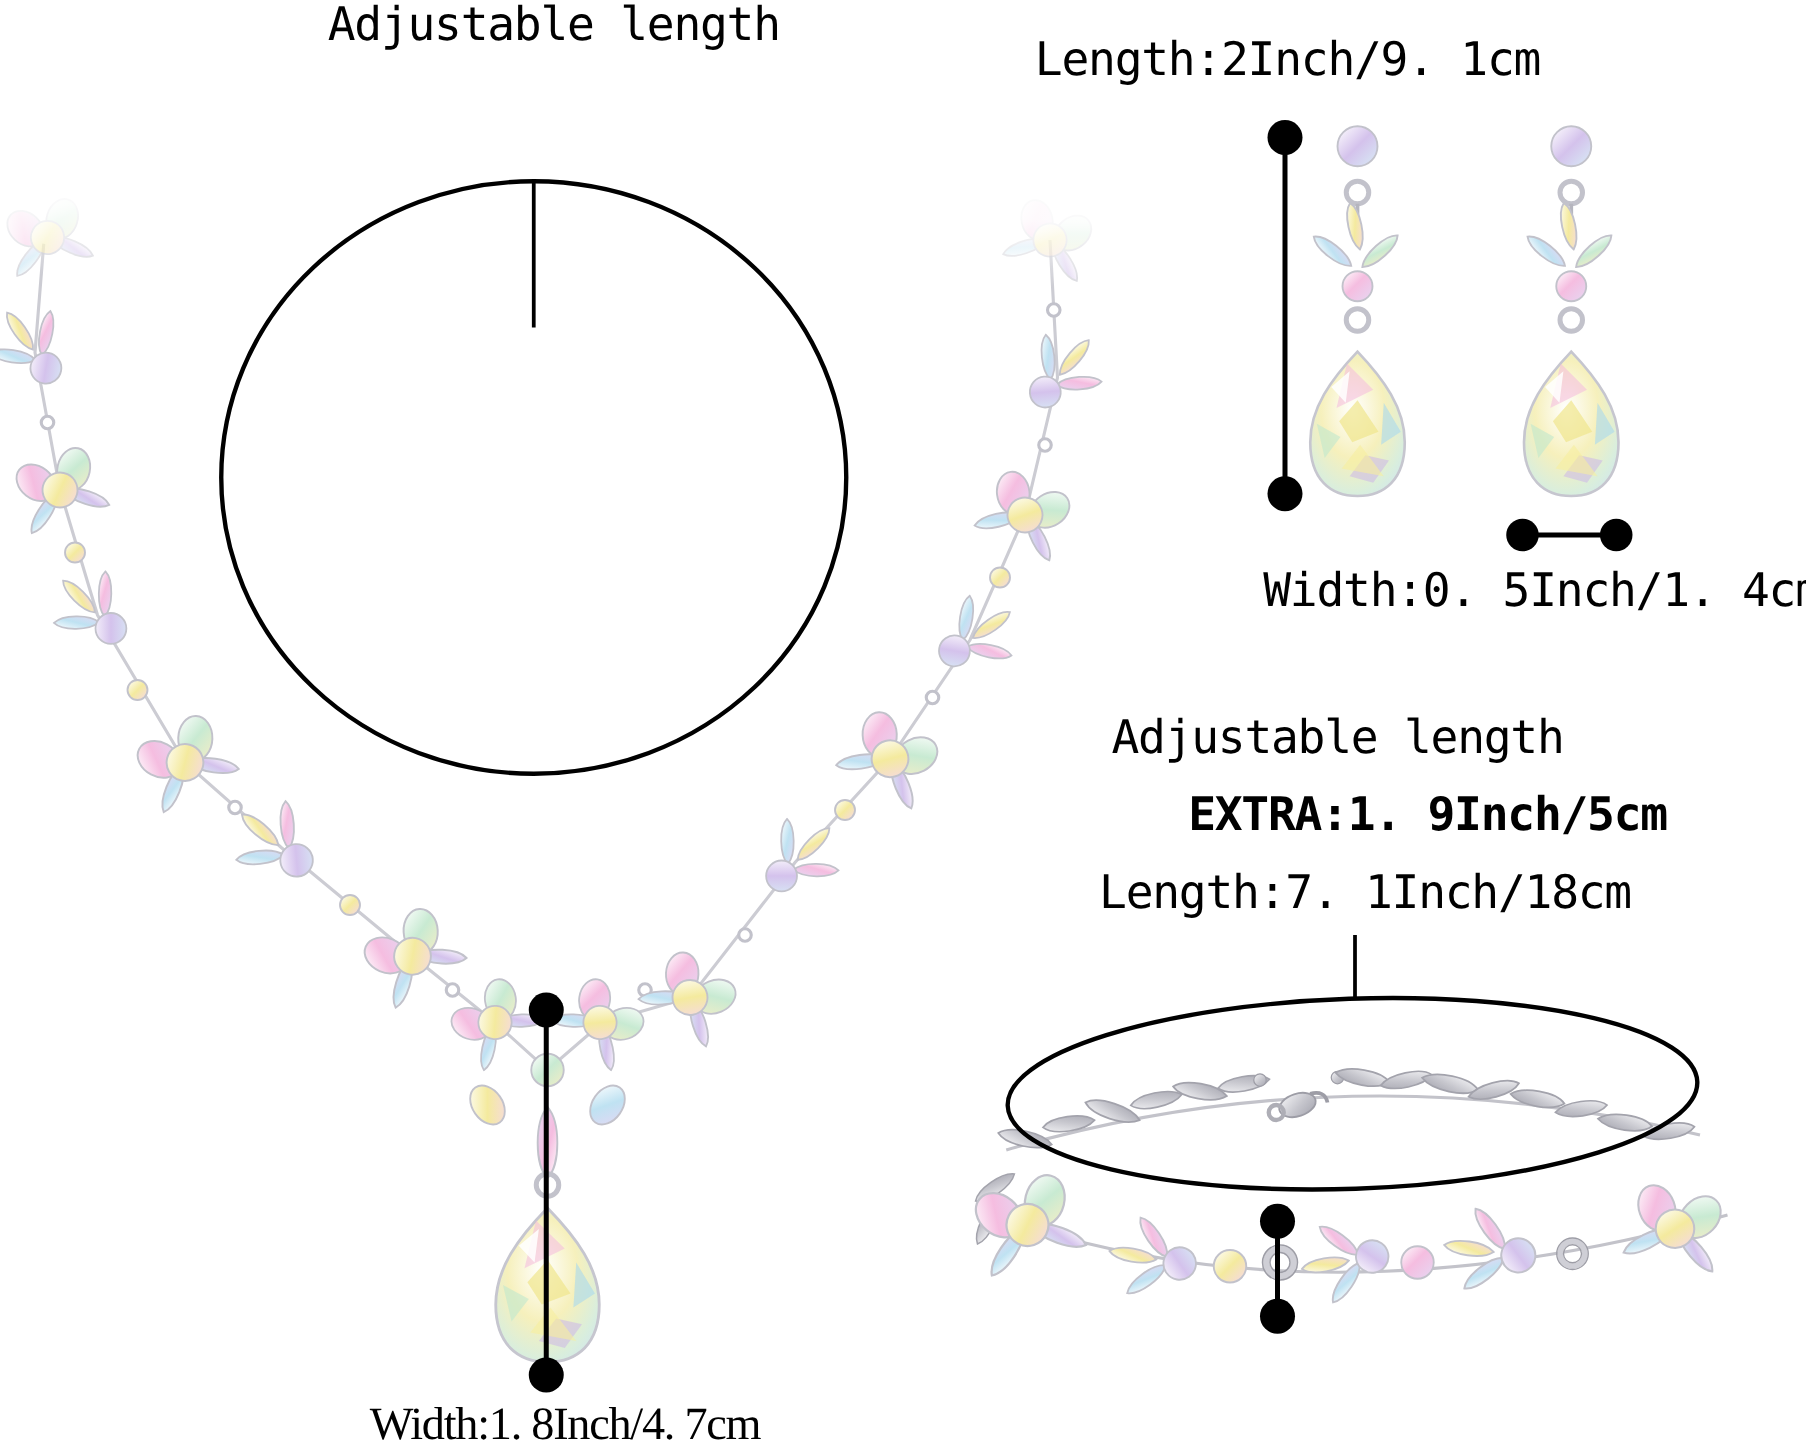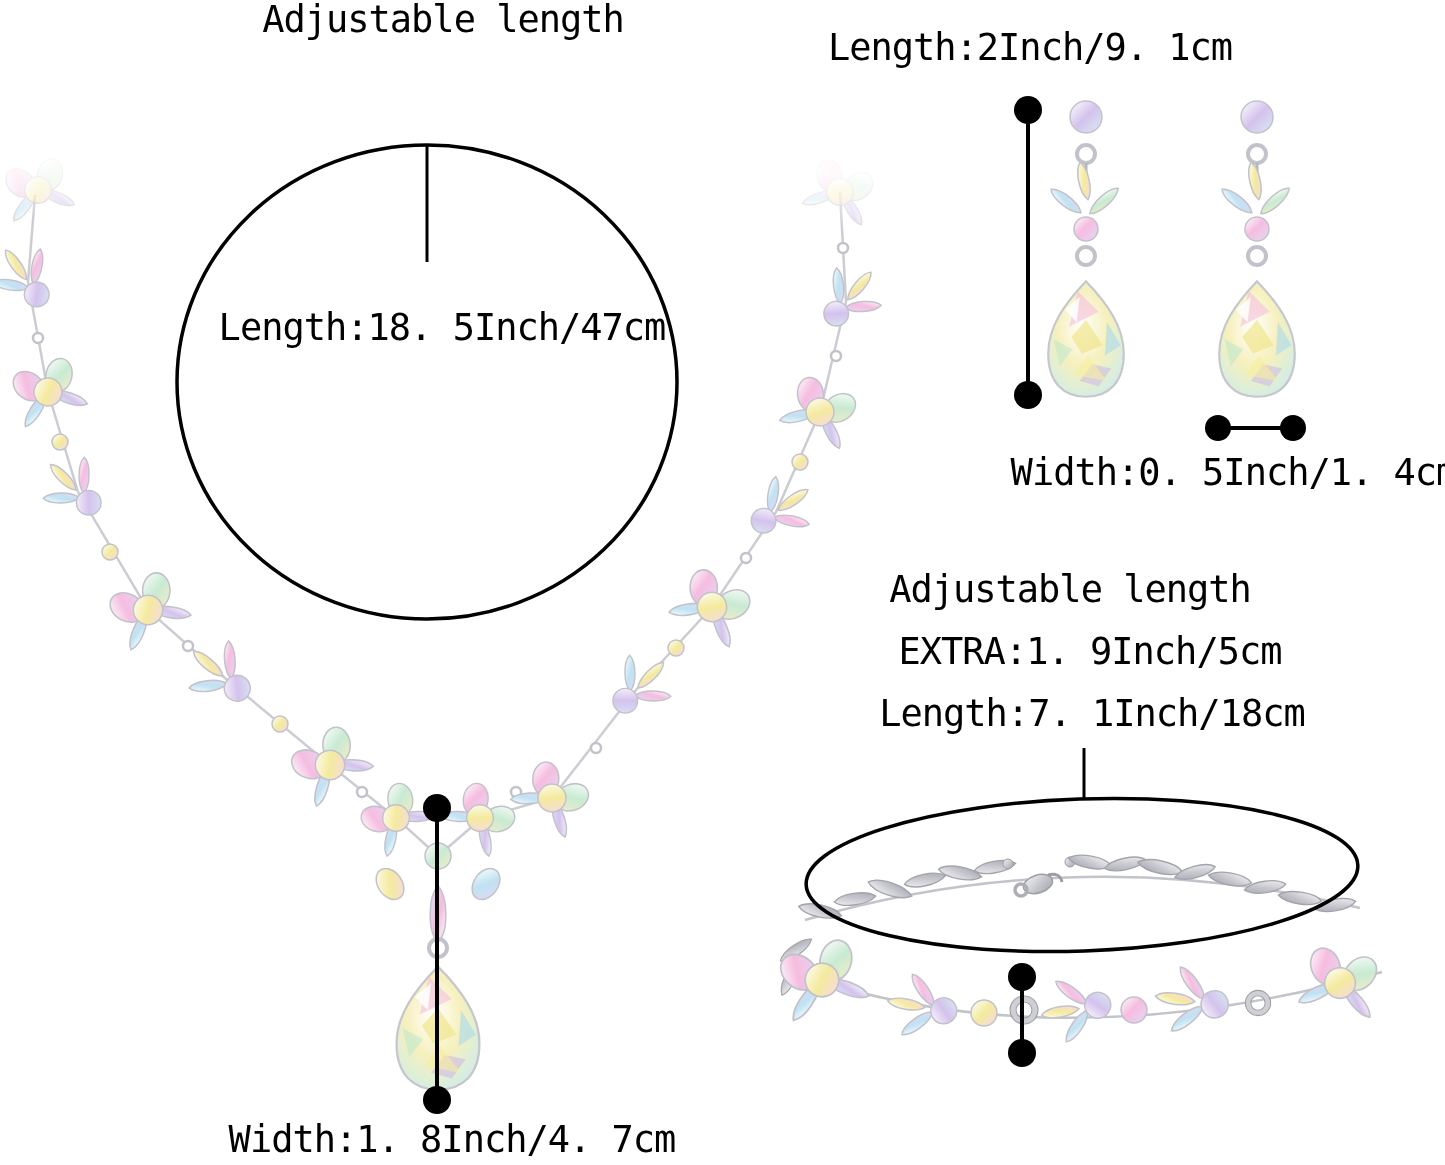--- a/index.html
+++ b/index.html
@@ -250,20 +250,19 @@
     <ellipse cx="1082" cy="875" rx="276" ry="76" fill="none" stroke-width="3.5" transform="rotate(-2 1082 875)" stroke="#000000"></ellipse>
     <line x1="1084" y1="748" x2="1084" y2="800" stroke-width="3" stroke="#000000"></line>
 
     <line x1="1022" y1="977" x2="1022" y2="1053" stroke-width="4" stroke="#000000"></line>
     <circle cx="1022" cy="977" r="14" fill="#000000"></circle>
     <circle cx="1022" cy="1053" r="14" fill="#000000"></circle>
   </g>
 </svg>
 
   <div class="label" style="left:443px;top:0px;">Adjustable length</div>
-  <div class="label" style="left:442px;top:308px;">Length:18. 5Inch/47cm</div>
   <div class="label" style="left:1030px;top:28px;">Length:2Inch/9. 1cm</div>
   <div class="label" style="left:1234px;top:453px;">Width:0. 5Inch/1. 4cm</div>
   <div class="label" style="left:1070px;top:570px;">Adjustable length</div>
-  <div class="label" style="left:1090px;top:632px;">EXTRA:1. 9Inch/5cm</div>
+  <div class="label" style="left:1142px;top:632px;font-weight:bold;">EXTRA:1. 9Inch/5cm</div>
   <div class="label" style="left:1092px;top:694px;">Length:7. 1Inch/18cm</div>
-  <div class="label" style="left:452px;top:1120px;">Width:1. 8Inch/4. 7cm</div>
+  <div class="label" style="left:452px;top:1120px;font-family:Liberation Serif, serif;">Width:1. 8Inch/4. 7cm</div>
 </div>
 
 </body></html>

